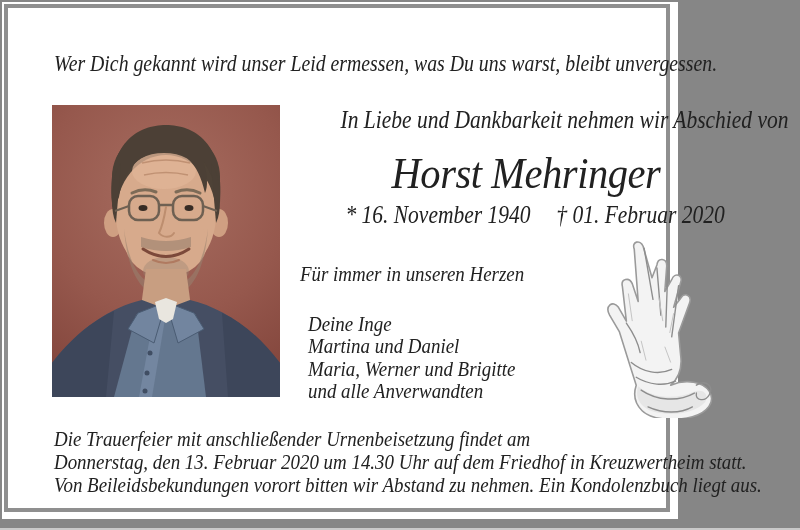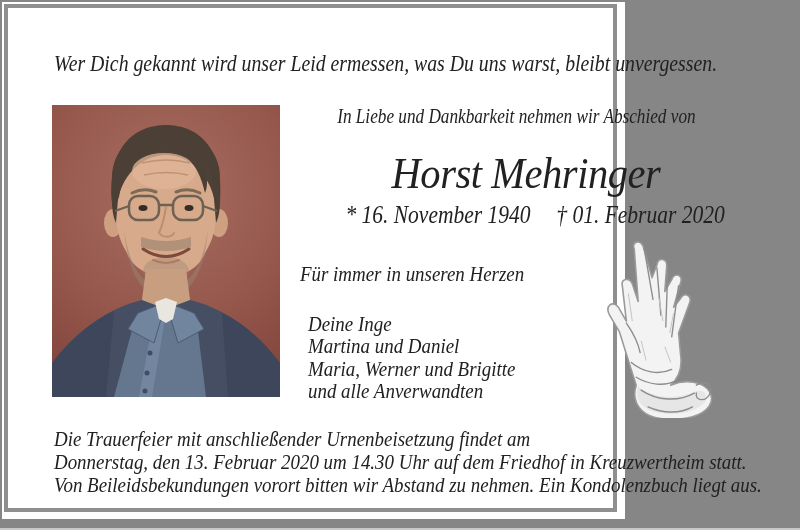--- a/index.html
+++ b/index.html
@@ -4,36 +4,36 @@
 <style>
   html,body{margin:0;padding:0;}
   body{
     width:800px;height:530px;position:relative;overflow:hidden;
     background:#868686;
     font-family:"Liberation Serif","DejaVu Serif",serif;
     color:#212121;
   }
   
   .sheet{
-    position:absolute;left:2px;top:2px;width:623px;height:517px;
+    position:absolute;left:2px;top:2px;width:676px;height:517px;
     background:#ffffff;
   }
   .bottom-light{
     position:absolute;left:0;bottom:0;width:800px;height:2px;background:#c9c9c9;
   }
   .frame{
     position:absolute;left:2px;top:2px;right:8px;bottom:7px;
     border:4px solid #8f8f8f;
     pointer-events:none;
   }
   .txt{position:absolute;font-style:italic;white-space:nowrap;line-height:1.08;}
   .condL{transform:scaleX(.86);transform-origin:0 0;}
   .condC{transform:scaleX(.86);transform-origin:50% 0;}
   .epigraph{left:52px;top:50px;font-size:23px;}
-  .intro{left:302px;top:104px;width:425px;text-align:center;font-size:20px;}
+  .intro{left:302px;top:104px;width:425px;text-align:center;font-size:25px;}
   .name{left:314px;top:147px;width:420px;text-align:center;font-size:45px;
         transform:scaleX(.9);transform-origin:50% 0;letter-spacing:-.5px;}
   .dates{left:314px;top:199px;width:420px;text-align:center;font-size:25px;}
   .dates .gap{display:inline-block;width:30px;}
   .remembrance{left:298px;top:260px;font-size:22px;}
   .mourners{left:306px;top:311px;font-size:22px;line-height:22.4px;}
   .funeral{left:52px;top:425px;font-size:22px;line-height:23px;}
 
   .photo{
     position:absolute;left:50px;top:103px;width:228px;height:292px;

